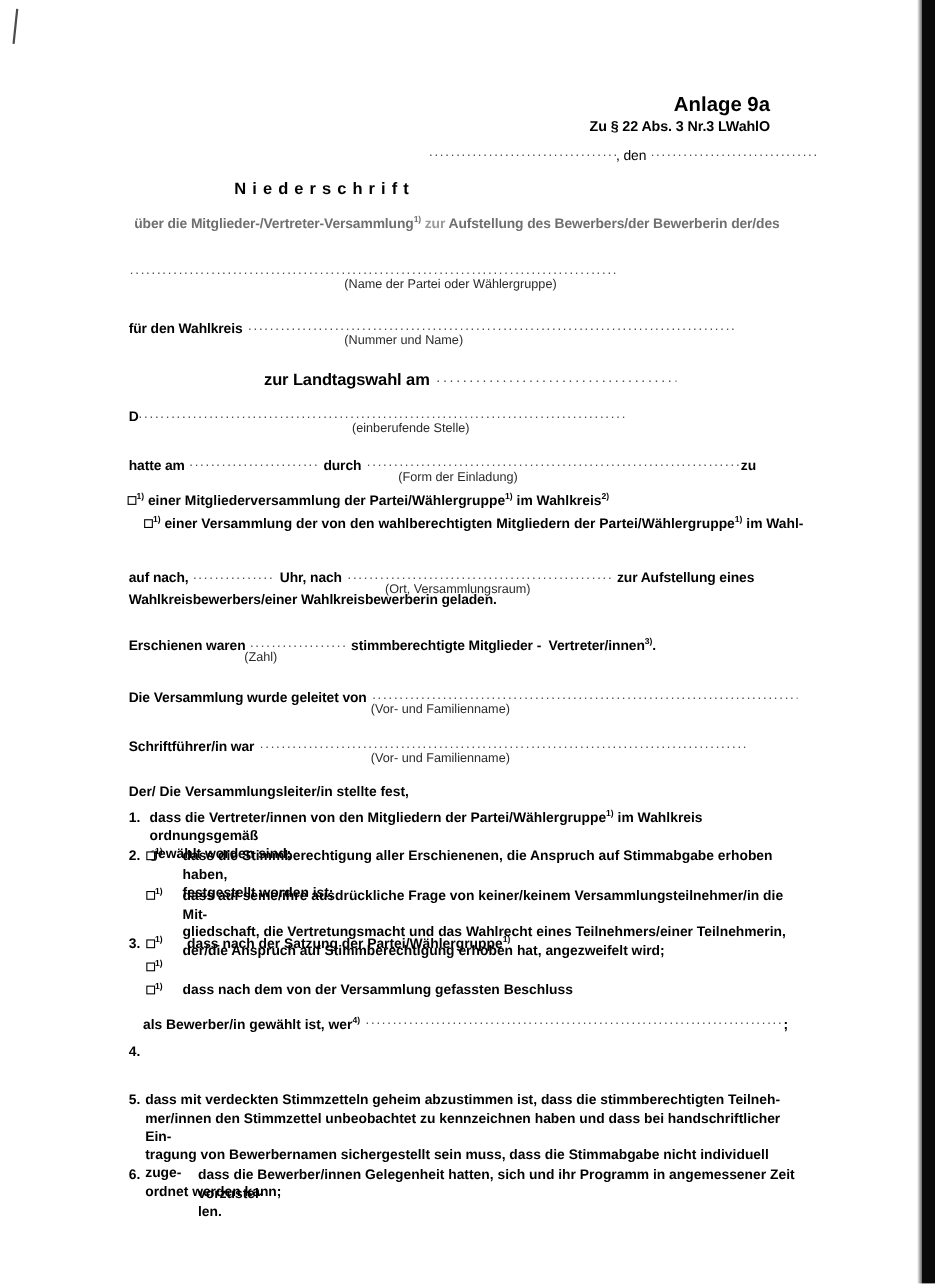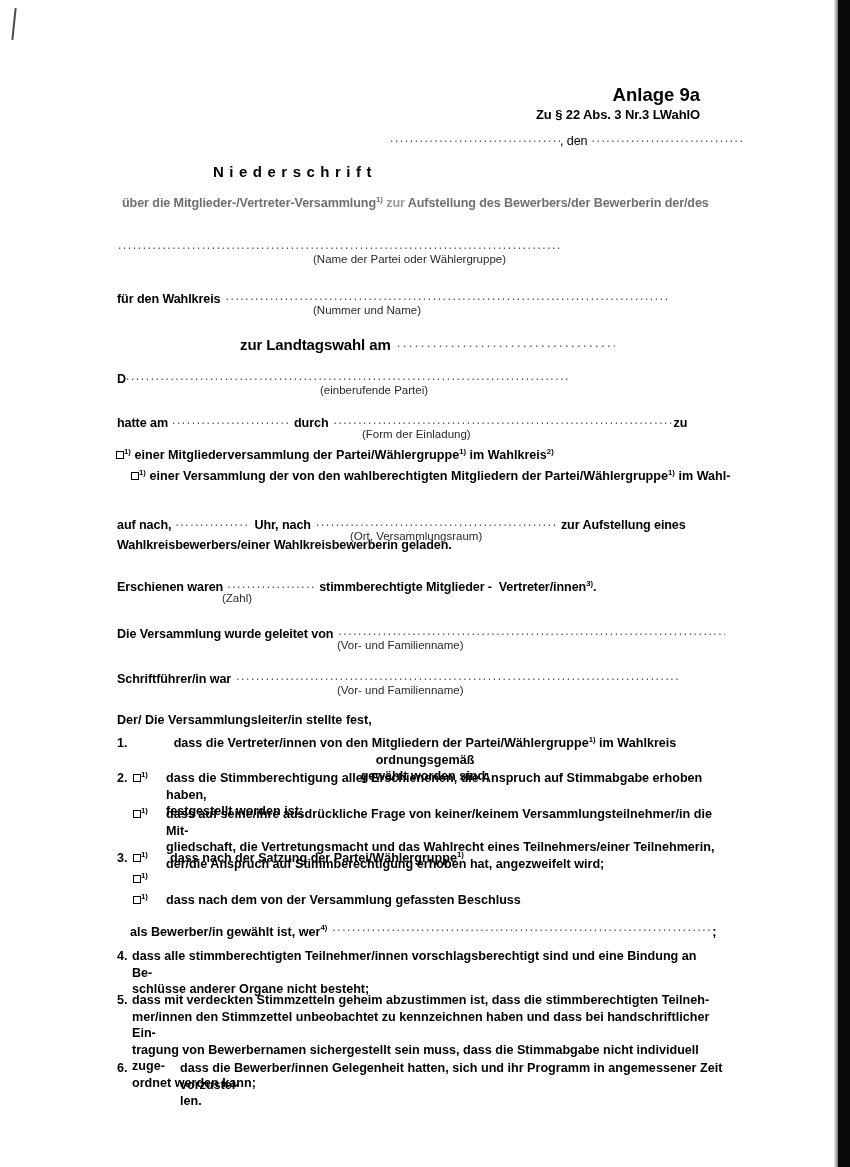--- a/index.html
+++ b/index.html
@@ -166,21 +166,21 @@
 
     <div class="dotline" style="left:118px; top:238px; width:592px;">..........................................................................................</div>
     <div class="caption" style="left:313px; top:253px;">(Name der Partei oder Wählergruppe)</div>
 
     <div class="t" style="left:117px; top:289px; font-size:12.6px;"><span>für den Wahlkreis</span><span class="dots" style="width:488px; margin-left:5px;">..........................................................................................</span></div>
     <div class="caption" style="left:313px; top:304px;">(Nummer und Name)</div>
 
     <div class="t" style="left:240px; top:335px; font-size:15px;"><span>zur Landtagswahl am</span><span class="dots" style="width:218px; margin-left:6px; letter-spacing:2.4px; font-size:13px;">........................................</span></div>
 
     <div class="t" style="left:117px; top:369px; font-size:12.6px;"><span>D</span><span class="dots" style="width:590px;">..........................................................................................</span></div>
-    <div class="caption" style="left:320px; top:384px;">(einberufende Partei)</div>
+    <div class="caption" style="left:320px; top:384px;">(einberufende Stelle)</div>
 
     <div class="t" style="left:117px; top:413px; font-size:12.6px;"><span>hatte am</span><span class="dots" style="width:118px; margin:0 4px;">..............................</span><span>durch</span><span class="dots" style="width:340px; margin-left:5px;">................................................................................</span><span>zu</span></div>
     <div class="caption" style="left:362px; top:428px;">(Form der Einladung)</div>
 
     <div class="block" style="left:116px; top:447px; width:600px;"><span class="cb"></span><span class="sup">1)</span><span> </span><span>einer Mitgliederversammlung der Partei/Wählergruppe</span><span class="sup">1)</span><span> </span><span>im Wahlkreis</span><span class="sup">2)</span></div>
 
     <div class="block" style="left:104px; top:468px; width:600px;padding-left:27px;"><span class="cb"></span><span class="sup">1)</span><span> </span><span>einer Versammlung der von den wahlberechtigten Mitgliedern der Partei/Wählergruppe</span><span class="sup">1)</span><span> </span><span>im Wahl-</span></div>
 
     <div class="t" style="left:117px; top:515px; font-size:12.6px;"><span>auf nach,</span><span class="dots" style="width:75px; margin:0 4px;">..................</span><span>Uhr, nach</span><span class="dots" style="width:240px; margin:0 5px;">..........................................................</span><span>zur Aufstellung eines</span></div>
     <div class="caption" style="left:350px; top:530px;">(Ort, Versammlungsraum)</div>
@@ -191,42 +191,41 @@
 
     <div class="t" style="left:117px; top:624px; font-size:12.6px;"><span>Die Versammlung wurde geleitet von</span><span class="dots" style="width:387px; margin-left:5px;">..........................................................................................</span></div>
     <div class="caption" style="left:337px; top:639px;">(Vor- und Familienname)</div>
 
     <div class="t" style="left:117px; top:669px; font-size:12.6px;"><span>Schriftführer/in war</span><span class="dots" style="width:475px; margin-left:5px;">..........................................................................................</span></div>
     <div class="caption" style="left:337px; top:684px;">(Vor- und Familienname)</div>
 
     <div class="block" style="left:117px; top:712px;">Der/ Die Versammlungsleiter/in stellte fest,</div>
 
     <div class="block" style="left:117px; top:735px;">1.</div>
-    <div class="block" style="left:136px; top:735px; width:578px;text-align:center;"><span>dass die Vertreter/innen von den Mitgliedern der Partei/Wählergruppe</span><span class="sup">1)</span><span> </span><span>im Wahlkreis ordnungsgemäß</span><br><span>gewählt worden sind;</span></div>
+    <div class="block" style="left:136px; top:735px; width:578px;"><span>dass die Vertreter/innen von den Mitgliedern der Partei/Wählergruppe</span><span class="sup">1)</span><span> </span><span>im Wahlkreis ordnungsgemäß</span><br><span>gewählt worden sind;</span></div>
 
     <div class="block" style="left:117px; top:770px;">2.</div>
     <div class="block" style="left:133px; top:770px;"><span class="cb"></span><span class="sup">1)</span></div>
     <div class="block" style="left:166px; top:770px; width:550px;"><span>dass die Stimmberechtigung aller Erschienenen, die Anspruch auf Stimmabgabe erhoben haben,</span><br><span>festgestellt worden ist;</span></div>
 
     <div class="block" style="left:133px; top:806px;"><span class="cb"></span><span class="sup">1)</span></div>
     <div class="block" style="left:166px; top:806px; width:552px;"><span>dass auf seine/ihre ausdrückliche Frage von keiner/keinem Versammlungsteilnehmer/in die Mit-</span><br><span>gliedschaft, die Vertretungsmacht und das Wahlrecht eines Teilnehmers/einer Teilnehmerin,</span><br><span>der/die Anspruch auf Stimmberechtigung erhoben hat, angezweifelt wird;</span></div>
 
     <div class="block" style="left:117px; top:850px;">3.</div>
     <div class="block" style="left:133px; top:850px;"><span class="cb"></span><span class="sup">1)</span></div>
     <div class="block" style="left:170px; top:850px;"><span>dass nach der Satzung der Partei/Wählergruppe</span><span class="sup">1)</span></div>
 
     <div class="block" style="left:133px; top:871px;"><span class="cb"></span><span class="sup">1)</span></div>
 
     <div class="block" style="left:133px; top:892px;"><span class="cb"></span><span class="sup">1)</span></div>
     <div class="block" style="left:166px; top:892px;">dass nach dem von der Versammlung gefassten Beschluss</div>
 
     <div class="block" style="left:130px; top:919px;"><span>als Bewerber/in gewählt ist, wer</span><span class="sup">4)</span><span class="dots" style="width:380px; margin-left:5px;">..........................................................................................</span><span>;</span></div>
 
     <div class="block" style="left:117px; top:948px;">4.</div>
-    <div class="block" style="left:132px; top:948px; width:585px;"><span>dass alle stimmberechtigten Teilnehmer/innen vorschlagsberechtigt sind und eine Bindung an Be-</span><br><span>schlüsse anderer Organe nicht besteht;</span></div>
 
     <div class="block" style="left:117px; top:992px;">5.</div>
     <div class="block" style="left:132px; top:992px; width:588px;"><span>dass mit verdeckten Stimmzetteln geheim abzustimmen ist, dass die stimmberechtigten Teilneh-</span><br><span>mer/innen den Stimmzettel unbeobachtet zu kennzeichnen haben und dass bei handschriftlicher Ein-</span><br><span>tragung von Bewerbernamen sichergestellt sein muss, dass die Stimmabgabe nicht individuell zuge-</span><br><span>ordnet werden kann;</span></div>
 
     <div class="block" style="left:117px; top:1060px;">6.</div>
     <div class="block" style="left:132px; top:1060px; width:588px;margin-left:48px;"><span>dass die Bewerber/innen Gelegenheit hatten, sich und ihr Programm in angemessener Zeit vorzustel-</span><br><span>len.</span></div>
 
   </div>
 
   <div class="scan-artifact-left"></div>

